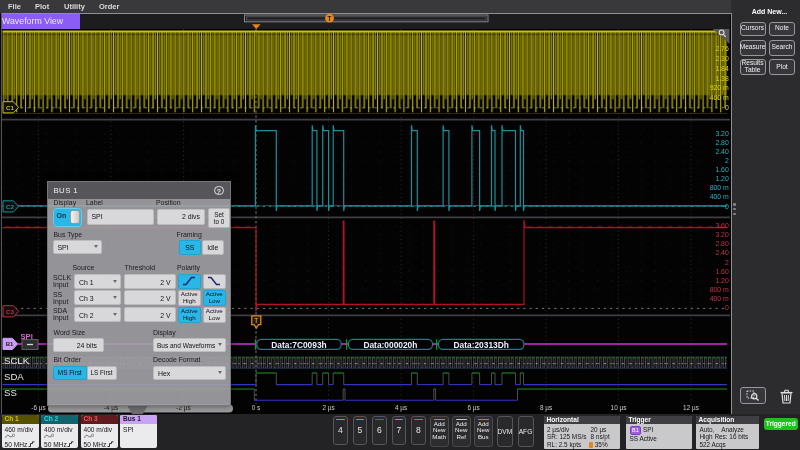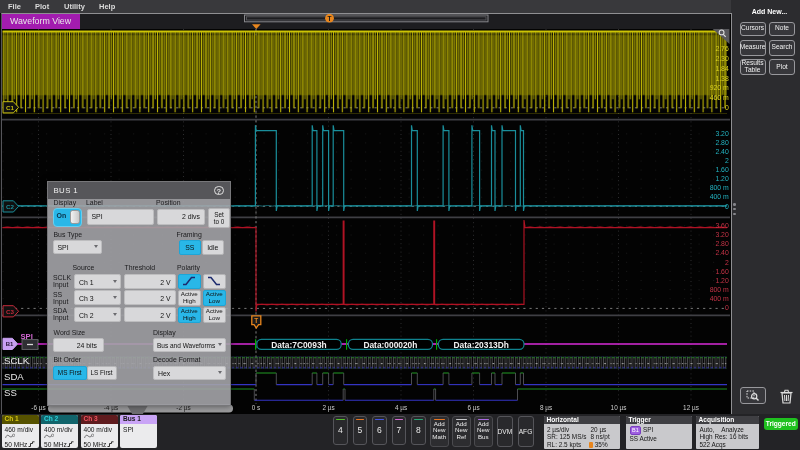--- a/index.html
+++ b/index.html
@@ -2,22 +2,22 @@
 <html><head><meta charset="utf-8"><style>
 * { margin:0; padding:0; box-sizing:border-box; }
 html,body { width:800px; height:450px; background:#0a0a0a; font-family:"Liberation Sans",sans-serif; overflow:hidden; }
 .abs { position:absolute; }
 #menubar { left:0; top:0; width:731px; height:13px; background:#39393c; }
 #menubar span { position:absolute; top:2px; font-size:7.5px; font-weight:bold; color:#dcdcdc; }
 #rpanel { left:731px; top:0; width:69px; height:414px; background:#2c2c2f; }
 .rbtn { position:absolute; background:#37373b; border:1px solid #98989c; border-radius:3px; color:#f2f2f2;
         font-size:6.6px; display:flex; align-items:center; justify-content:center; text-align:center; line-height:6.8px; }
 #tabrow { left:1px; top:14px; width:729px; height:14.5px; background:#1d1d20; }
-#tab { position:absolute; left:1px; top:0; width:78px; height:14.5px; background:#a21caf; color:#e8e8e8;
-       font-size:8.8px; line-height:14.5px; padding-left:8px; }
+#tab { position:absolute; left:1px; top:0; width:78px; height:14.5px; background:#8b5cf6; color:#e8e8e8;
+       font-size:8.8px; line-height:14.5px; }
 #wavebox { left:0.5px; top:13px; width:731px; height:401.5px; border:1.5px solid #8f8f92; border-left-color:#55555a; pointer-events:none; }
 #botbar { left:0; top:414px; width:800px; height:36px; background:#232326; }
 .badge { position:absolute; top:1px; width:37px; height:33px; background:#ebebed; border-radius:2px; overflow:hidden; }
 .badge .hd { position:absolute; left:0; top:0; right:0; height:8.5px; font-size:6.6px; font-weight:bold; padding-left:3px; line-height:8.5px; }
 .badge .b { position:absolute; left:3px; font-size:6.6px; color:#141414; line-height:7px; white-space:nowrap; }
 .nbtn { position:absolute; top:1.5px; width:14.5px; height:29.5px; background:#29292c; border:1px solid #55555a;
         border-radius:3px; color:#e8e8e8; font-size:8.5px; text-align:center; line-height:26px; }
 .nbtn i { position:absolute; left:2px; right:2px; top:2px; height:1.6px; border-radius:1px; }
 .addbtn { position:absolute; top:1.5px; width:18.5px; height:31.5px; background:#2d2d30; border:1px solid #4a4a4e;
           border-radius:3px; color:#ededed; font-size:6.2px; line-height:6.4px; text-align:center; padding-top:4.5px; }
@@ -68,21 +68,21 @@
     <i style="width:2.5px;height:2.5px;background:#85858a;border-radius:50%;"></i>
     <i style="width:2.5px;height:2.5px;background:#85858a;border-radius:50%;"></i>
     <i style="width:2.5px;height:2.5px;background:#85858a;border-radius:50%;"></i>
   </div>
 </div>
 
 <div class="abs" id="menubar">
   <span style="left:8px;">File</span>
     <span style="left:35px;">Plot</span>
   <span style="left:64px;">Utility</span>
-    <span style="left:99px;">Help</span>
+    <span style="left:99px;">Order</span>
 </div>
 
 <svg class="abs" style="left:0;top:0;" width="800" height="450" viewBox="0 0 800 450">
 <rect x="1" y="13" width="730" height="401" fill="#030303"></rect>
 <line x1="38.5" y1="29" x2="38.5" y2="403" stroke="#2d2d2f" stroke-width="1" stroke-dasharray="1 3.2"></line>
 <line x1="111.0" y1="29" x2="111.0" y2="403" stroke="#2d2d2f" stroke-width="1" stroke-dasharray="1 3.2"></line>
 <line x1="183.5" y1="29" x2="183.5" y2="403" stroke="#2d2d2f" stroke-width="1" stroke-dasharray="1 3.2"></line>
 <line x1="256.0" y1="29" x2="256.0" y2="403" stroke="#2d2d2f" stroke-width="1" stroke-dasharray="1 3.2"></line>
 <line x1="328.5" y1="29" x2="328.5" y2="403" stroke="#2d2d2f" stroke-width="1" stroke-dasharray="1 3.2"></line>
 <line x1="401.0" y1="29" x2="401.0" y2="403" stroke="#2d2d2f" stroke-width="1" stroke-dasharray="1 3.2"></line>

